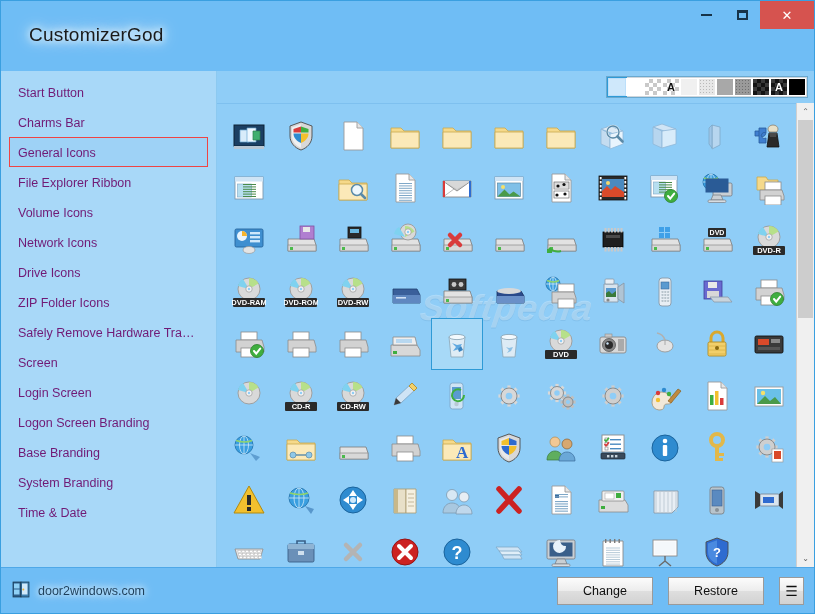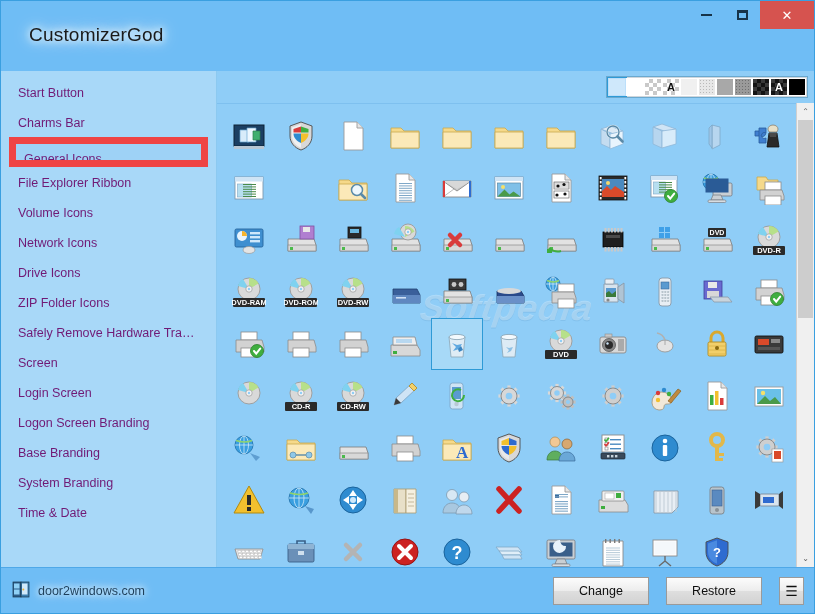--- a/index.html
+++ b/index.html
@@ -57,21 +57,21 @@
     height:30px;line-height:30px;
     margin:0 8px;padding:0 8px;
     font-size:12.5px;color:#701a75;
     white-space:nowrap;overflow:hidden;text-overflow:ellipsis;
     border:1px solid transparent;
     box-sizing:border-box;
     cursor:default;
   }
   .side-item.selected{
     background:#9ed2f6;
-    border:7px solid #ef4444;
+    border:1px solid #ef4444;
   }
 
   
   .main{
     flex:1 1 auto;position:relative;display:flex;flex-direction:column;min-width:0;
     background:#8fcdf7;
   }
   .palette-row{
     height:32px;flex:0 0 32px;position:relative;
     display:flex;justify-content:flex-end;align-items:center;
@@ -168,35 +168,35 @@
     position:absolute;left:1px;right:1px;top:0;height:46%;
     background:#cdcdcd;cursor:default;
   }
 
   
   .footer{
     height:46px;flex:0 0 46px;
     background:#6fbdf5;
     border-top:1px solid #4fa8e8;
     display:flex;align-items:center;
-    padding:0 10px;box-sizing:border-box;
+    padding:0 10px;box-sizing:border-box;gap:9px;
   }
   .brand{display:flex;align-items:center;gap:7px;cursor:default;}
   .brand-text{
     font-size:12.5px;color:#1e3f5a;
     text-shadow:0 0 6px #ffffff,0 0 11px #ffffff;
   }
   .footer-spacer{flex:1 1 auto;}
   .btn{
     height:28px;min-width:96px;padding:0 14px;
     background:linear-gradient(#fcfcfc,#ededed 48%,#dedede 52%,#d2d2d2);
     border:1px solid #9a9a9a;
     font-size:12.5px;color:#0f0f0f;
     font-family:"Liberation Sans", sans-serif;
-    margin-left:17px;cursor:default;
+    margin-left:6px;cursor:default;
     box-sizing:border-box;
   }
   .btn.menu{min-width:0;width:25px;padding:0;font-size:14px;line-height:26px;text-align:center;}
 </style>
 </head>
 <body>
 
 <div class="window">
 
   <div class="titlebar">

